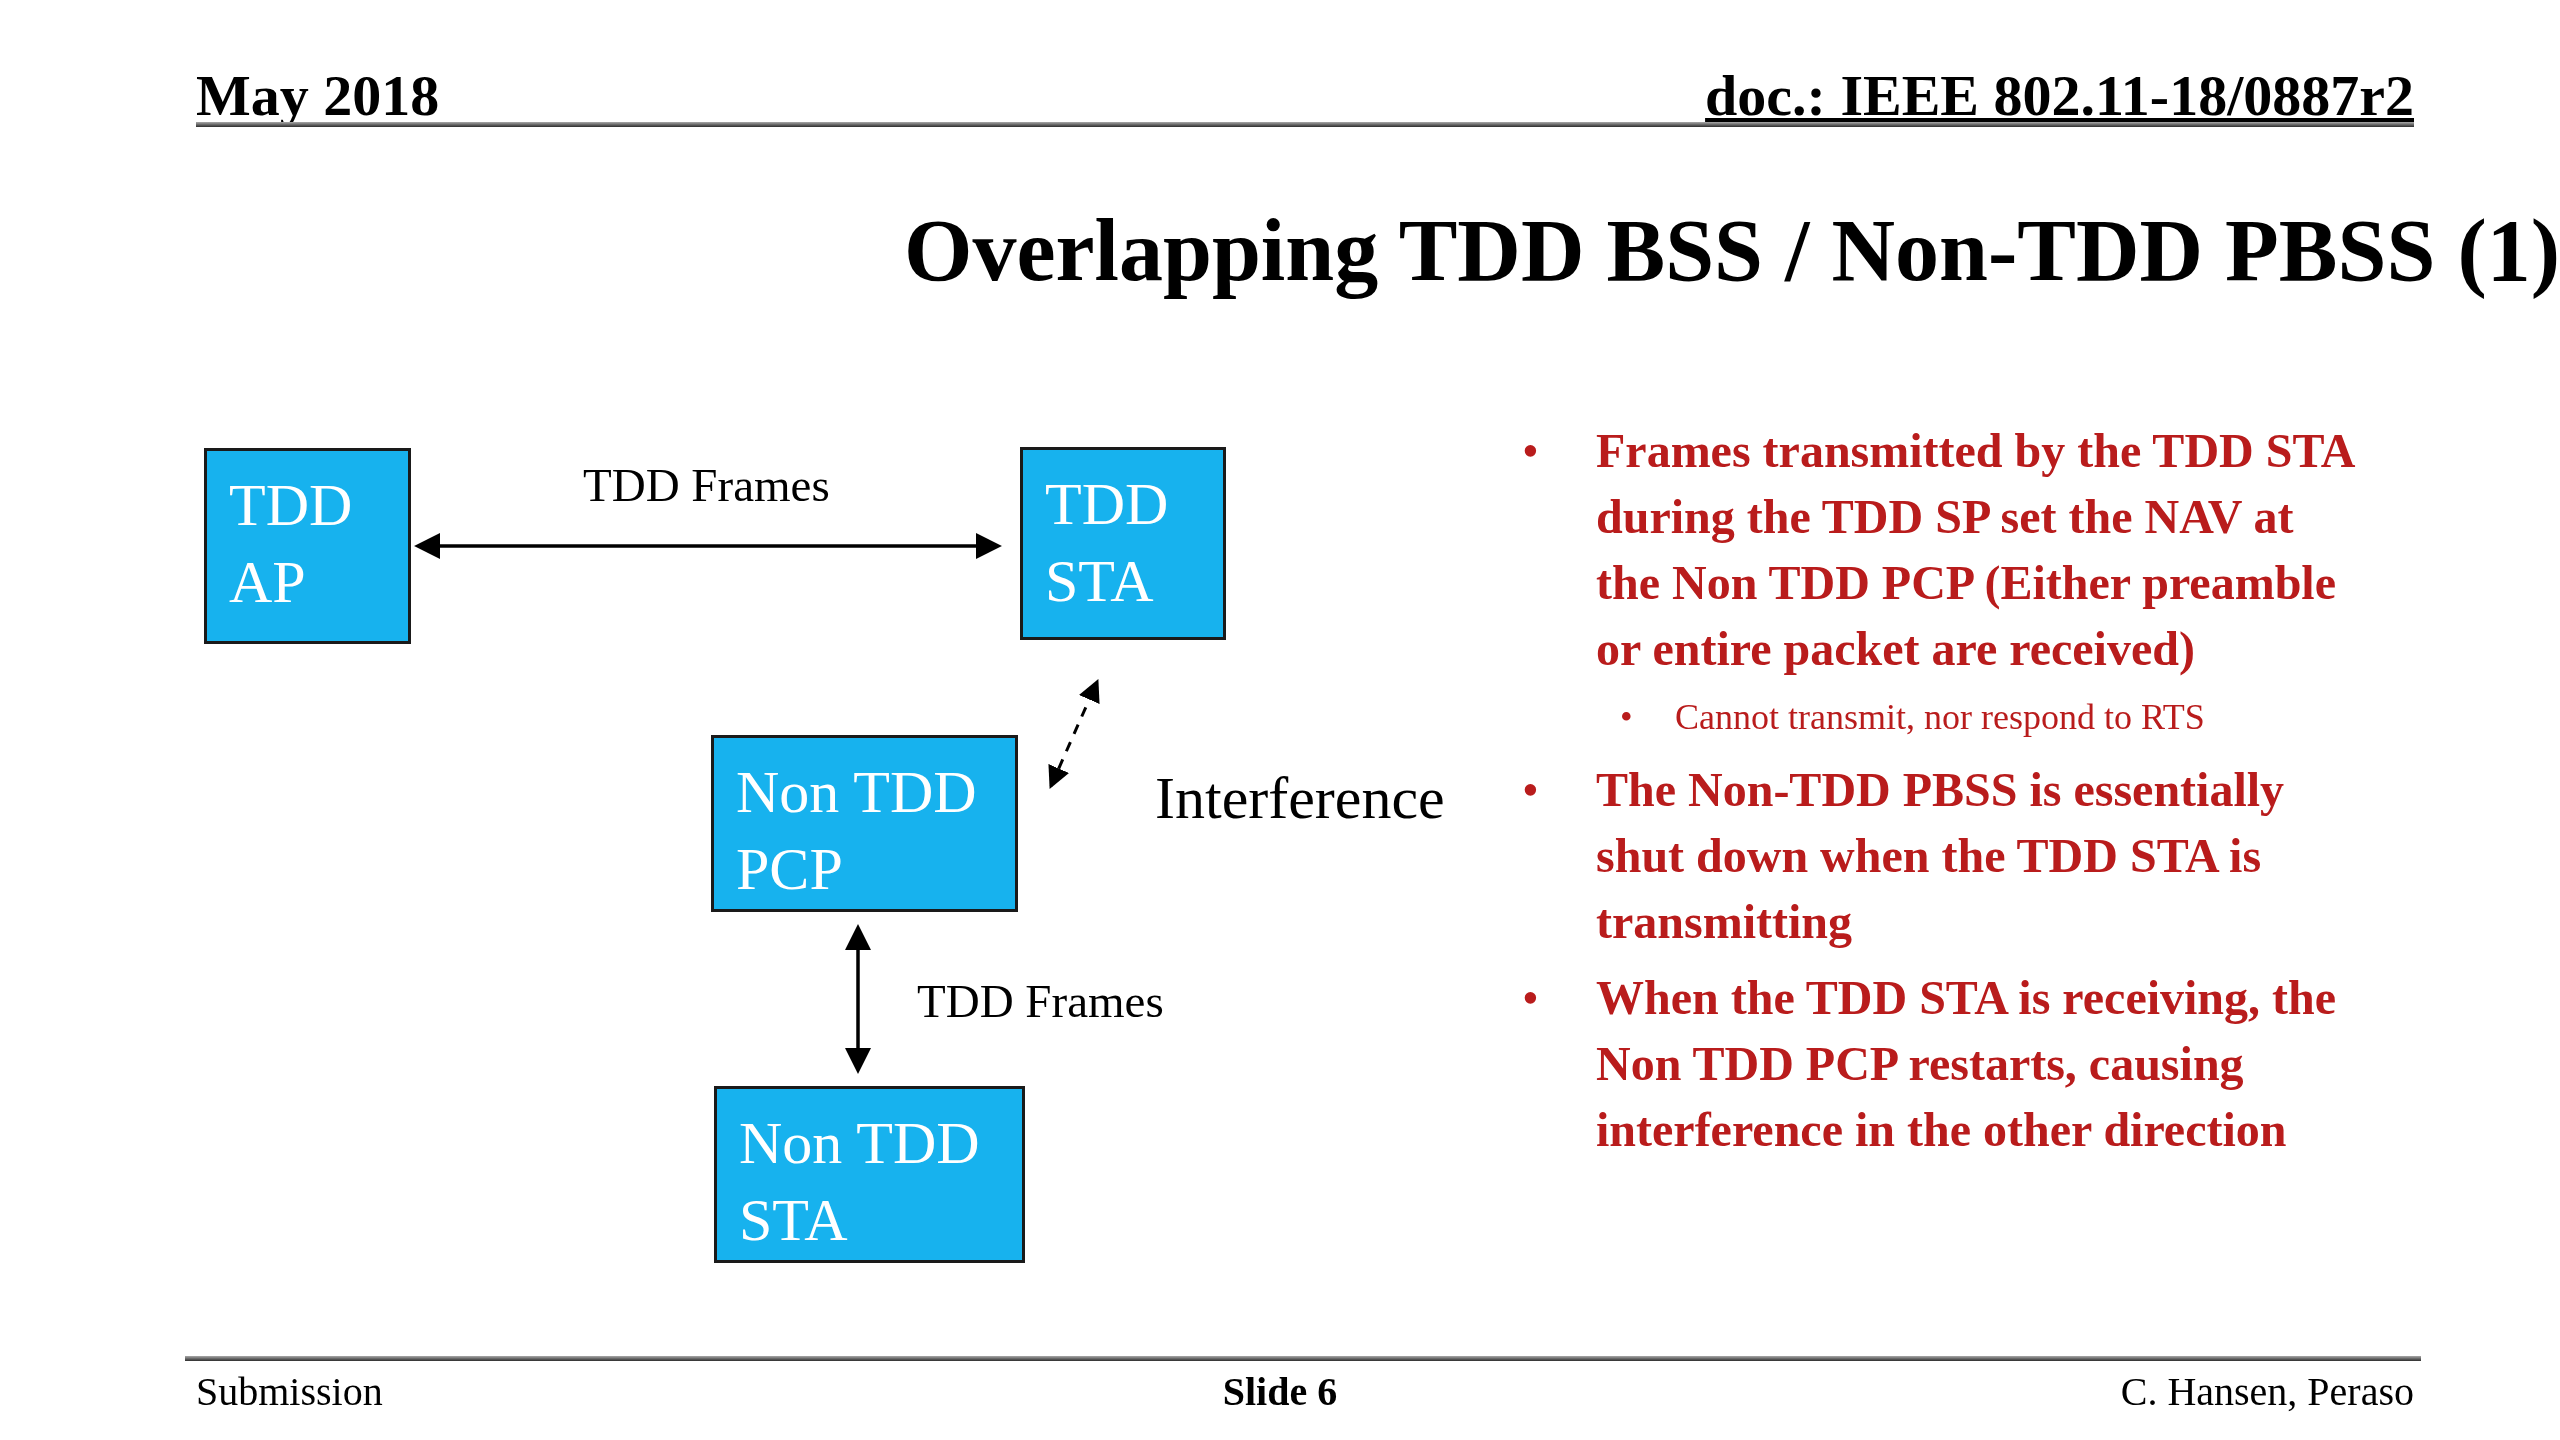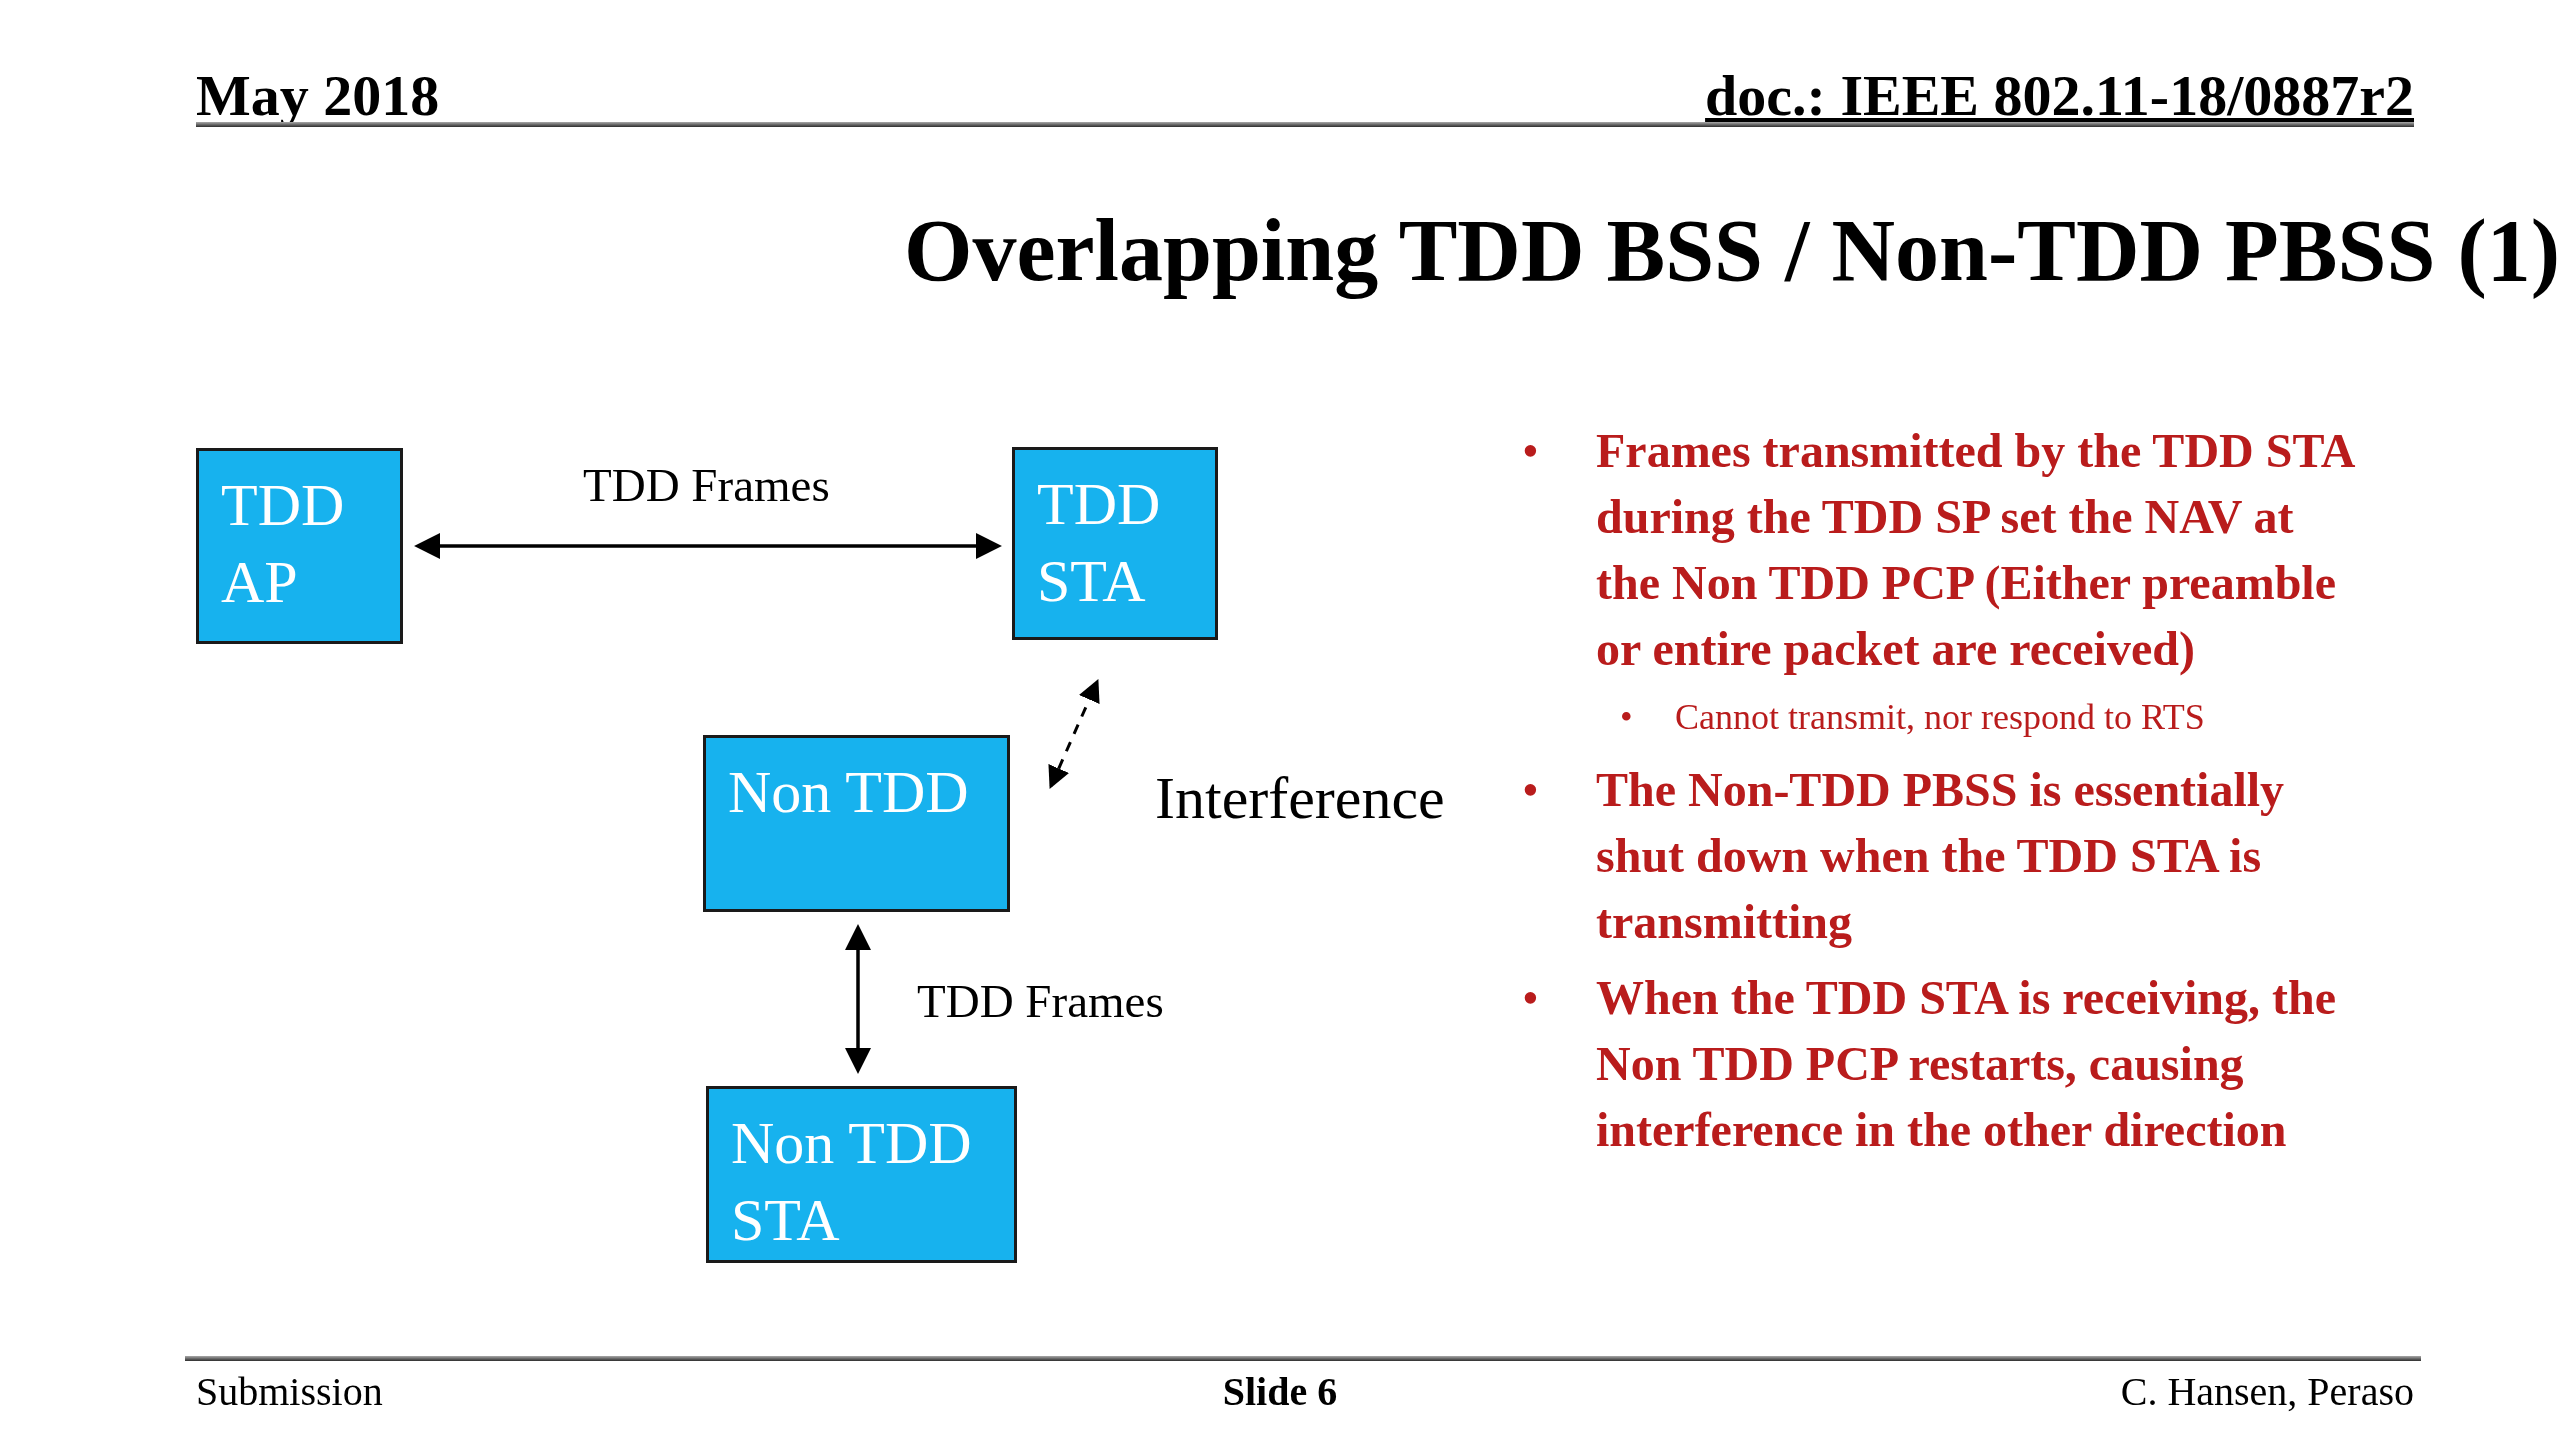--- a/index.html
+++ b/index.html
@@ -50,20 +50,21 @@
   
   .dbox {
     position: absolute;
     background: var(--box-fill, #17b2ee);
     border: 3px solid var(--box-border, #1a1a1a);
     box-sizing: border-box;
     color: #ffffff;
     font-size: 60px;
     line-height: 77px;
     padding: 16px 0 0 22px;
+    margin-left: 8px;
   }
   .dbox .bline { display: block; }
   .box-tdd-ap      { left: 196px;  top: 448px;  width: 207px; height: 196px; }
   .box-tdd-sta     { left: 1012px; top: 447px;  width: 206px; height: 193px; }
   .box-non-tdd-pcp { left: 703px;  top: 735px;  width: 307px; height: 177px; }
   .box-non-tdd-sta { left: 706px;  top: 1086px; width: 311px; height: 177px; }
 
   
   .dlabel {
     position: absolute;
@@ -169,20 +170,21 @@
   <div class="dbox box-tdd-ap">
     <span class="bline">TDD</span>
     <span class="bline">AP</span>
   </div>
   <div class="dbox box-tdd-sta">
     <span class="bline">TDD</span>
     <span class="bline">STA</span>
   </div>
   <div class="dbox box-non-tdd-pcp">
     <span class="bline">Non TDD</span>
+    <span class="bline">PCP</span>
   </div>
   <div class="dbox box-non-tdd-sta">
     <span class="bline">Non TDD</span>
     <span class="bline">STA</span>
   </div>
 
   <div class="dlabel lbl-tdd-frames-top">TDD Frames</div>
   <div class="dlabel lbl-interference">Interference</div>
   <div class="dlabel lbl-tdd-frames-bottom">TDD Frames</div>
 

